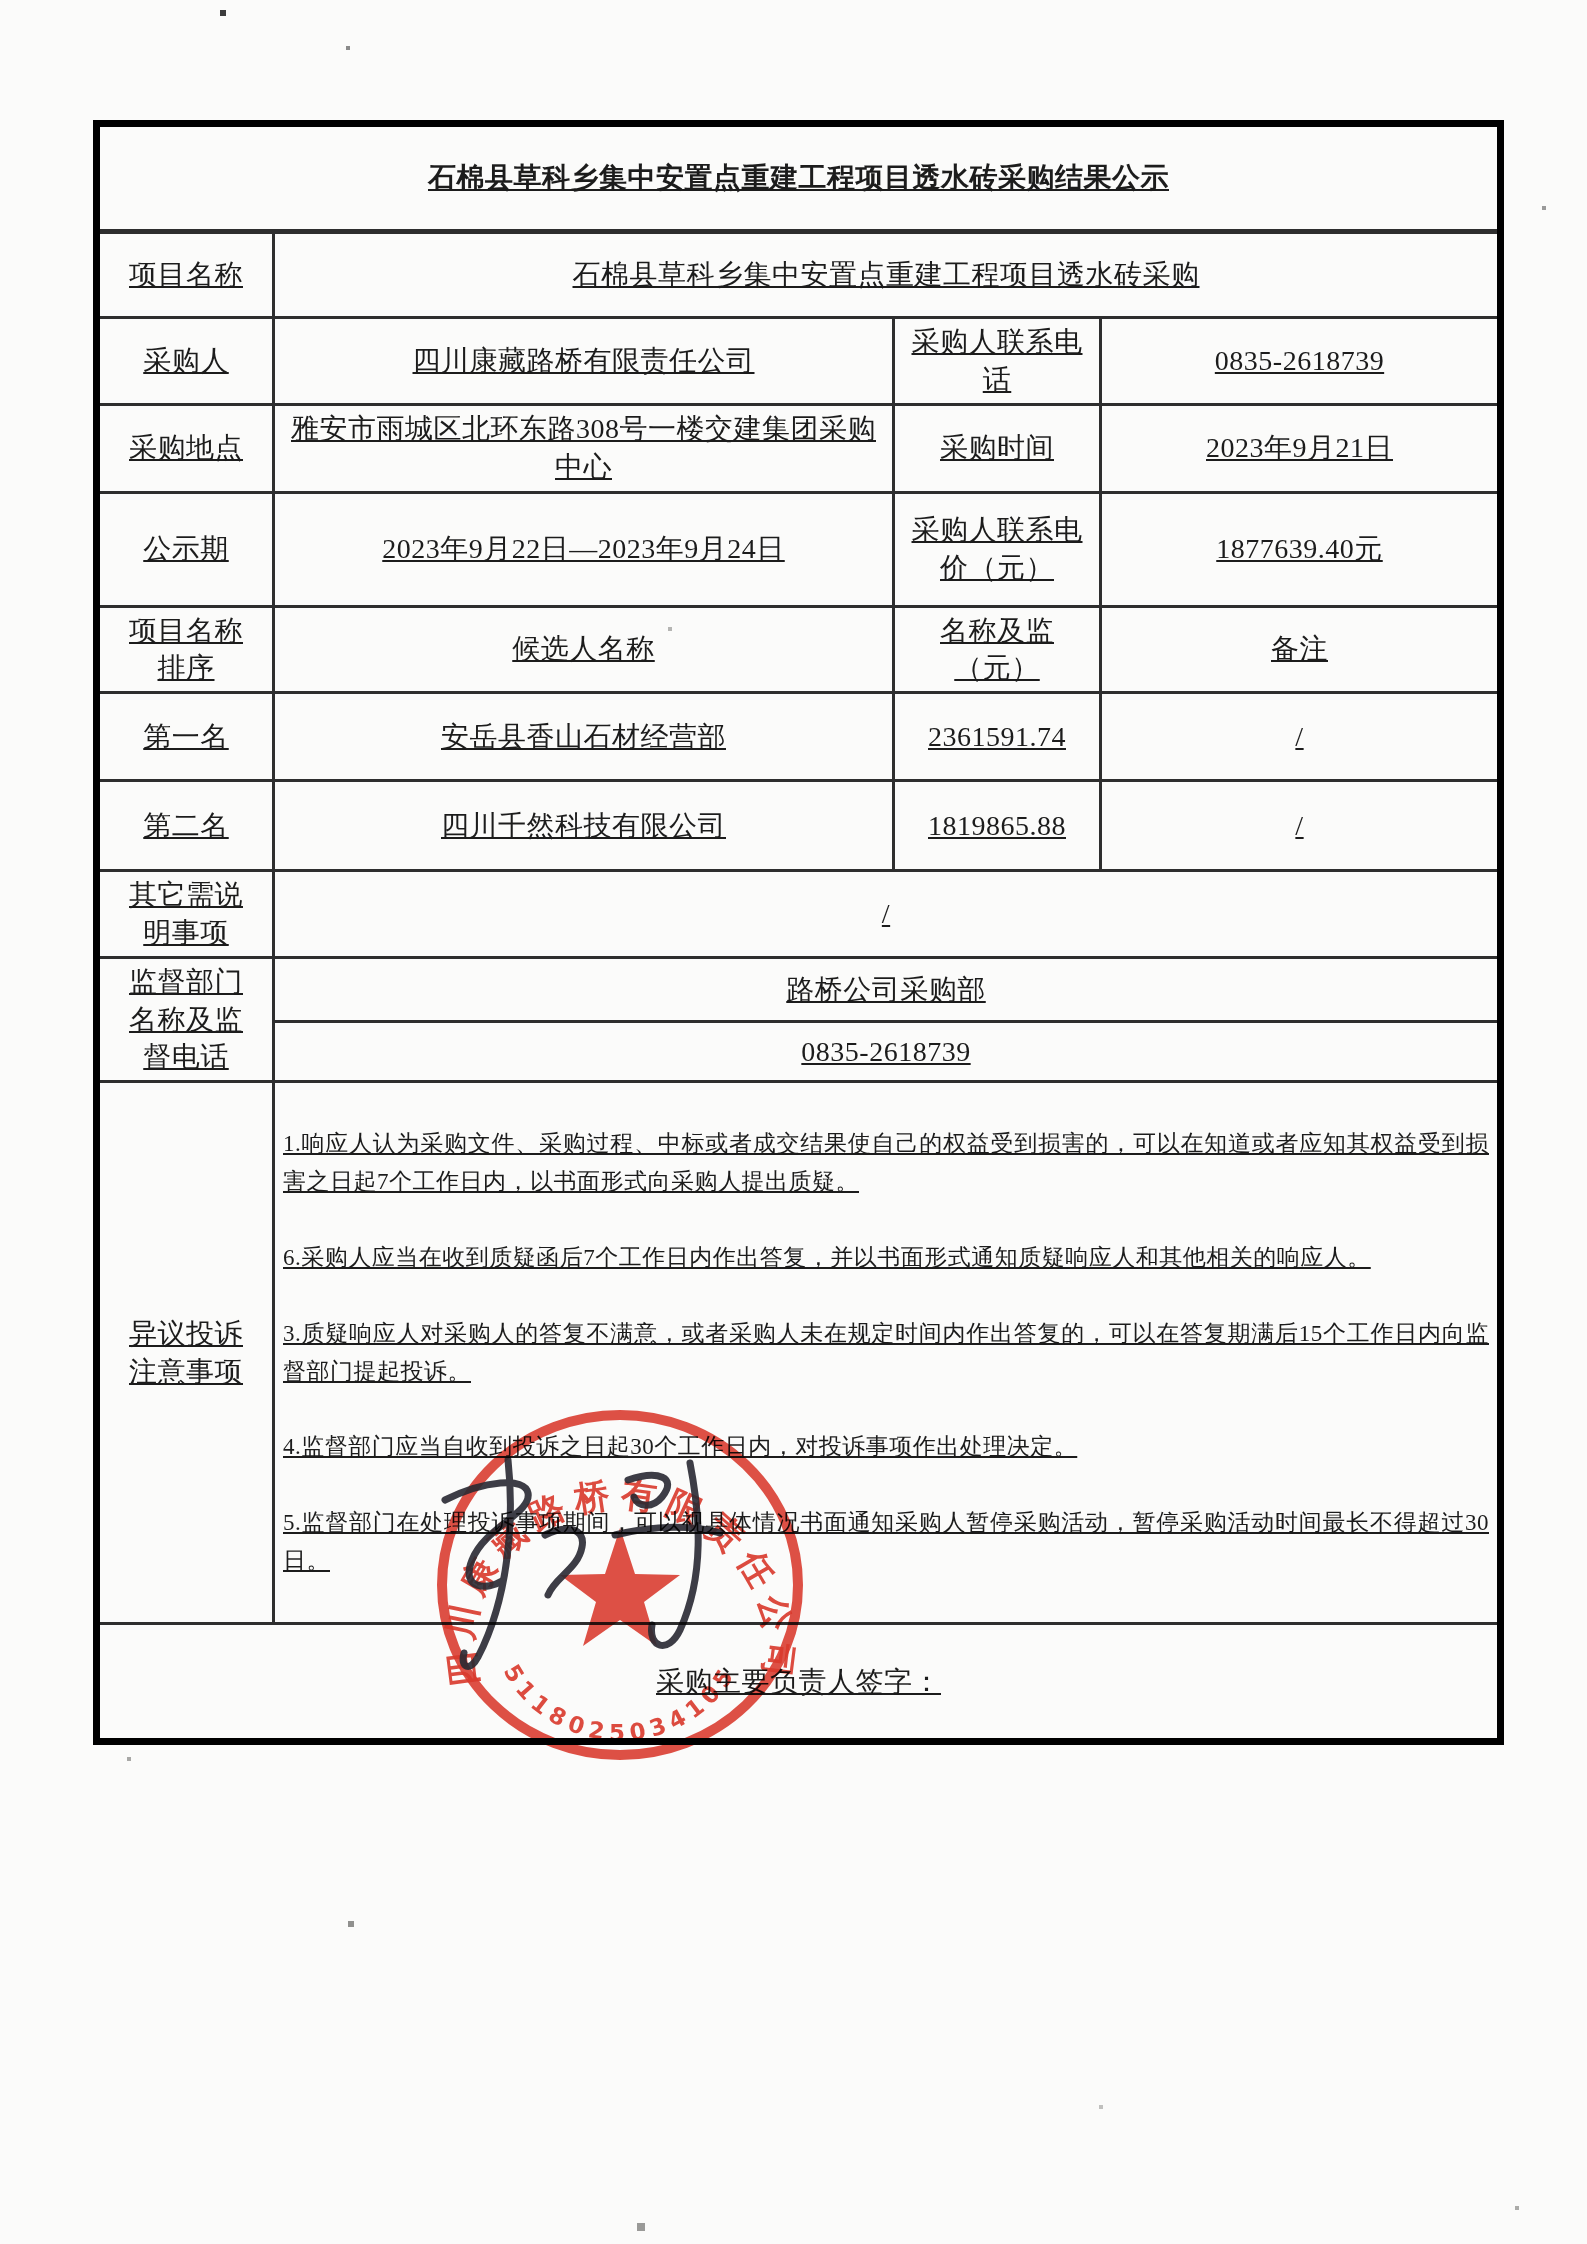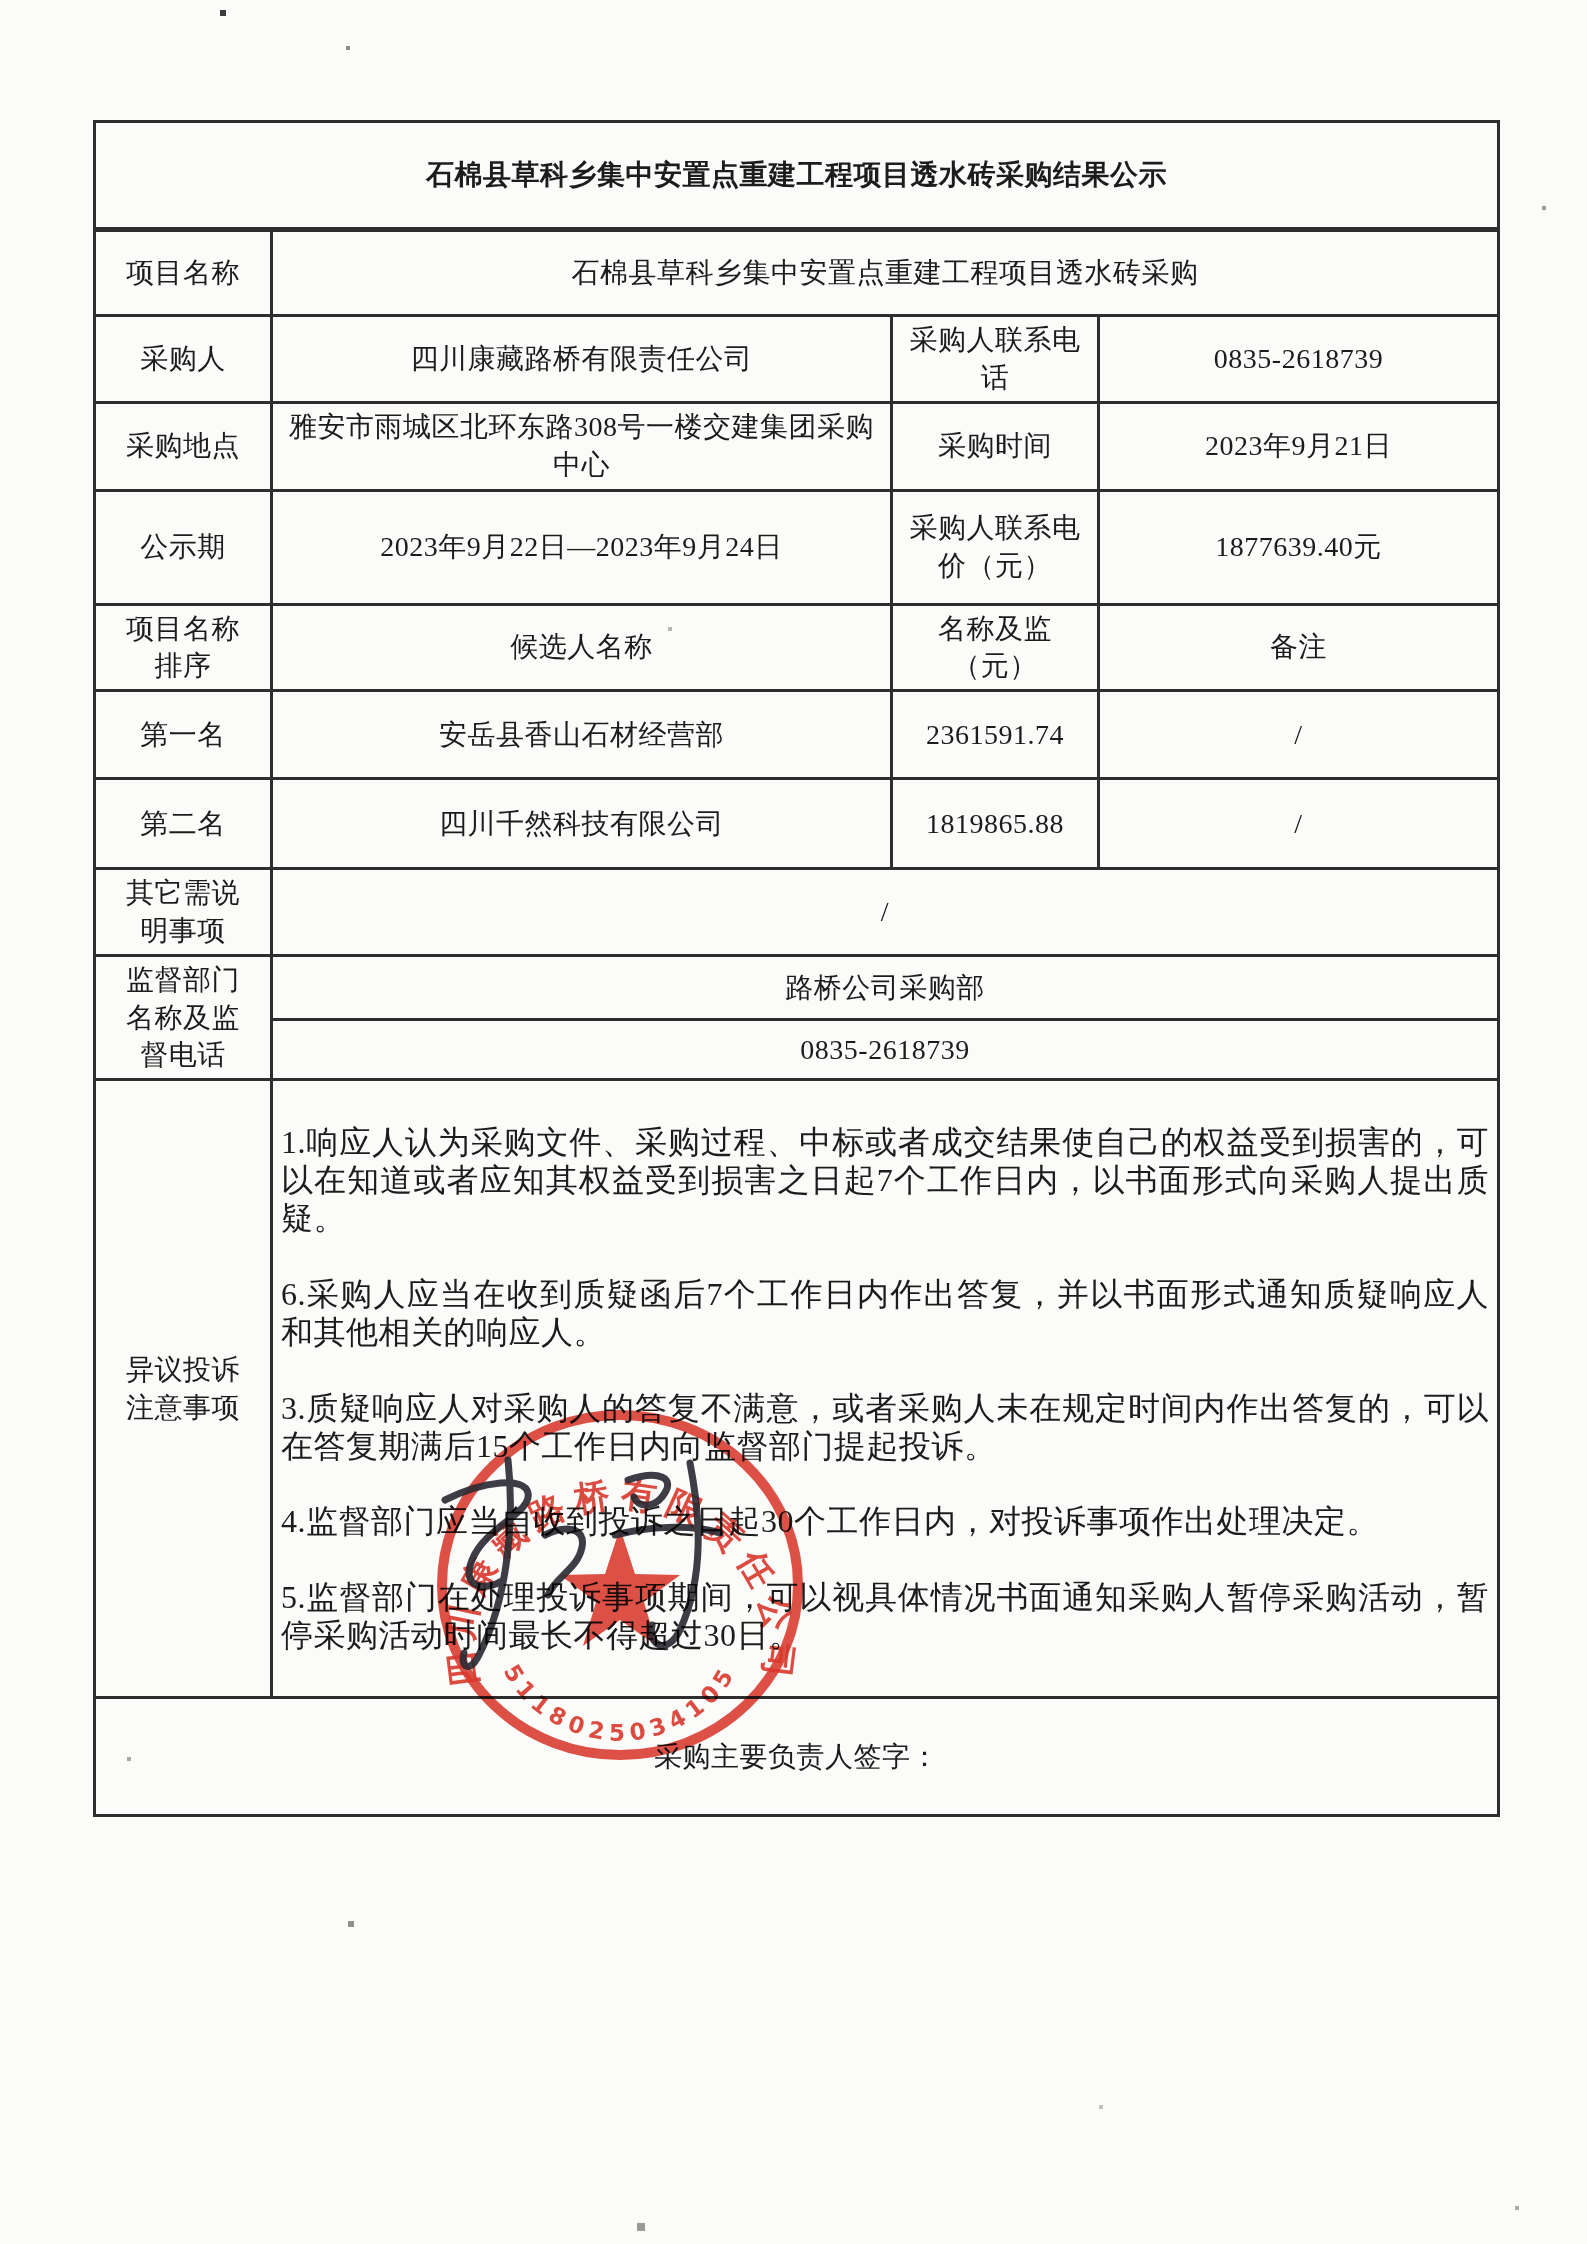--- a/index.html
+++ b/index.html
@@ -8,22 +8,23 @@
     background:#fbfbfa;
     position:relative;
     font-family:"Liberation Serif","DejaVu Serif",serif;
     color:#1c1c1c;
     overflow:hidden;
   }
   .doc-table {
     position:absolute; left:93px; top:120px;
     width:1404px;
     border-collapse:collapse; table-layout:fixed;
-    border:2px solid #000000;
+    border:7px solid #000000;
     z-index:1;
+    text-decoration:underline;
   }
   .doc-table td {
     border:3px solid #2e2e2e;
     text-align:center; vertical-align:middle;
     font-size:28px; line-height:1.35;
     padding:4px 8px;
     white-space:pre-line;
     letter-spacing:0.5px;
     word-break:break-all;
   }
@@ -46,21 +47,21 @@
   .r-supb   { height:54px; }
   .r-obj    { height:420px; }
   .r-sig    { height:118px; }
   .left-text { text-align:left; }
   .objection-cell {
     text-align:left;
     vertical-align:top;
     padding:42px 20px 18px 8px;
   }
   .objection-cell .obj-item {
-    font-size:32px; line-height:38px; letter-spacing:0.5px;
+    font-size:23px; line-height:38px; letter-spacing:0.5px;
     text-align:justify;
   }
   .sig-cell {
     text-align:left; font-size:30px; padding-left:8px;
     letter-spacing:1px;
   }
   .stamp-wrap {
     position:absolute; left:390px; top:1385px;
     width:470px; height:430px;
     z-index:5;

